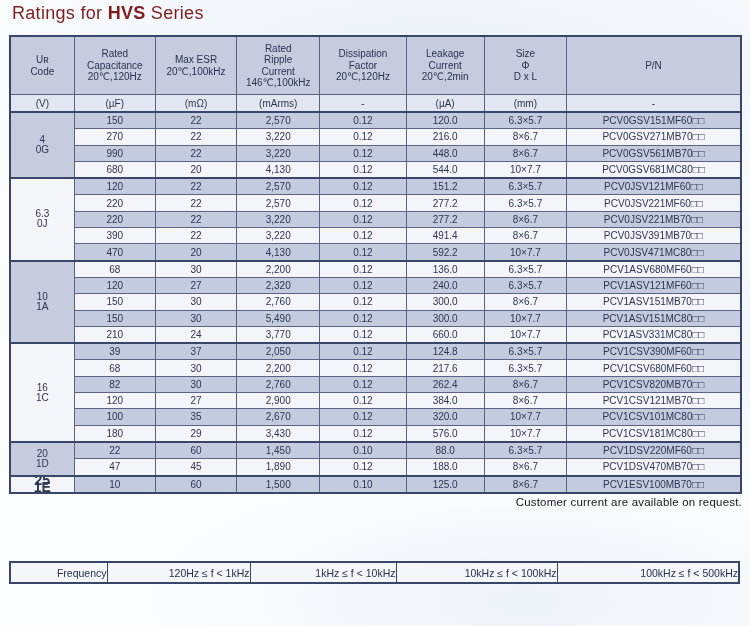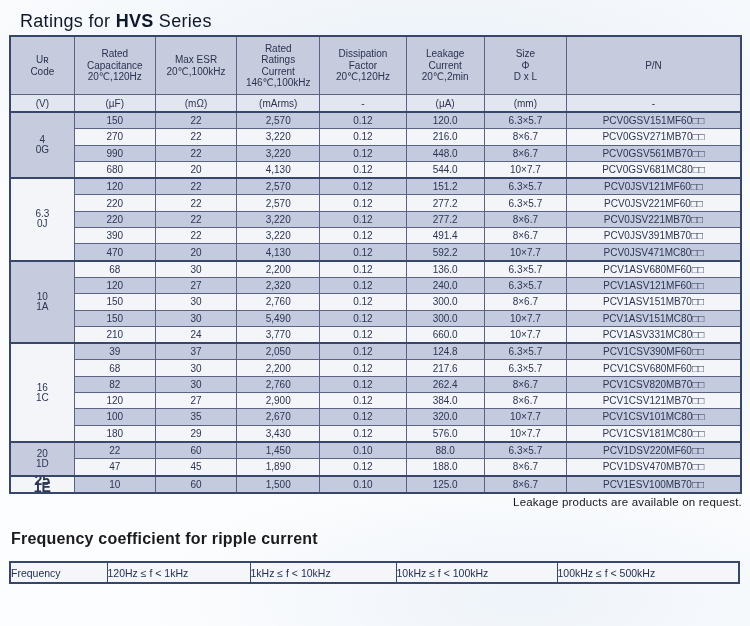--- a/index.html
+++ b/index.html
@@ -10,22 +10,22 @@
     background:
       radial-gradient(900px 320px at 58% 12%, rgba(206,221,239,.38), transparent 62%),
       radial-gradient(520px 260px at 86% 55%, rgba(206,221,239,.32), transparent 62%),
       radial-gradient(620px 220px at 70% 96%, rgba(206,221,239,.30), transparent 62%),
       #fcfdfe;
   }
   .page{position:relative;width:750px;height:626px;}
 
   
   .title{
-    position:absolute;left:12px;top:3px;margin:8px;
-    font-size:18px;font-weight:400;color:#0f172a;letter-spacing:.3px;
+    position:absolute;left:12px;top:3px;margin:0;
+    font-size:18px;font-weight:400;color:#7f1d1d;letter-spacing:.3px;
   }
   .title b{font-weight:700;}
 
   
   table{border-collapse:collapse;table-layout:fixed;}
   #ratings{
     position:absolute;left:9px;top:35px;width:733px;
     border:2px solid #39466b;
   }
   #ratings th,#ratings td{
@@ -63,21 +63,21 @@
     position:absolute;left:11px;top:530px;margin:0;
     font-size:16px;font-weight:700;color:#1b1b1d;letter-spacing:.2px;
   }
   #freq{
     position:absolute;left:9px;top:561px;width:729px;
     border:2px solid #39466b;
   }
   #freq th,#freq td{
     border:1px solid #39466b;background:#f4f6fa;
     height:19px;font-size:10.5px;font-weight:400;
-    text-align:left;vertical-align:middle;padding:0;color:#23304e;
+    text-align:right;vertical-align:middle;padding:0;color:#23304e;
   }
 </style>
 </head>
 <body>
 
 <div class="page">
 
   <h1 class="title"><span>Ratings for </span><b>HVS</b><span> Series</span></h1>
 
   <table id="ratings">
@@ -101,21 +101,21 @@
             <div>Rated</div>
             <div>Capacitance</div>
             <div>20℃,120Hz</div>
           </th>
           <th>
             <div>Max ESR</div>
             <div>20℃,100kHz</div>
           </th>
           <th>
             <div>Rated</div>
-            <div>Ratings</div>
+            <div>Ripple</div>
             <div>Current</div>
             <div>146℃,100kHz</div>
           </th>
           <th>
             <div>Dissipation</div>
             <div>Factor</div>
             <div>20℃,120Hz</div>
           </th>
           <th>
             <div>Leakage</div>
@@ -370,23 +370,22 @@
           <td>60</td>
           <td>1,500</td>
           <td>0.10</td>
           <td>125.0</td>
           <td>8×6.7</td>
           <td>PCV1ESV100MB70□□</td>
         </tr>
       </tbody>
   </table>
 
-  <div class="note">Leakage products are available on request.</div>
-
-  <h2 class="freq-title">Frequency coefficient for ripple current</h2>
+  <div class="note">Customer current are available on request.</div>
+
 
   <table id="freq">
     <colgroup>
       <col style="width:97px">
         <col style="width:143px">
         <col style="width:146px">
       <col style="width:161px">
         <col style="width:182px">
     </colgroup>
     <tbody id="freq-body">

